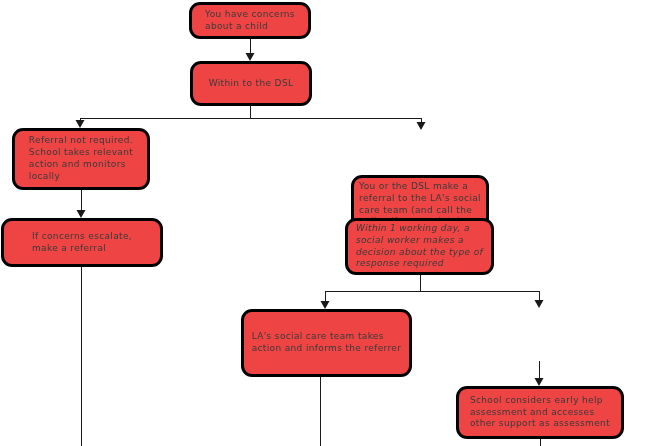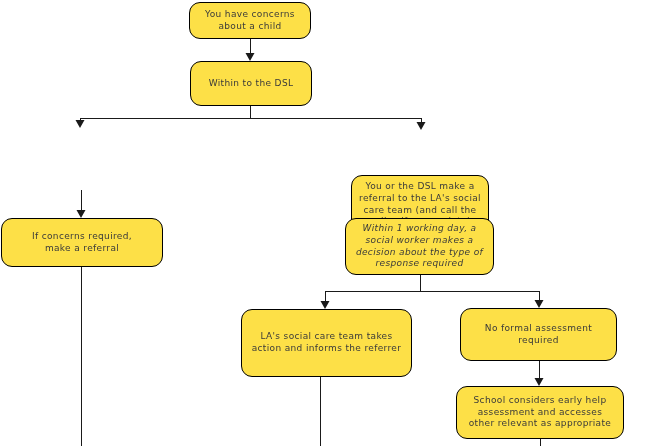--- a/index.html
+++ b/index.html
@@ -27,27 +27,27 @@
     stroke-width: 1;
     shape-rendering: crispEdges;
   }
   .connectors polygon {
     fill: #1a1a1a;
     stroke: none;
   }
   .node {
     position: absolute;
     box-sizing: border-box;
-    background: #fde047;
-    border: 1px solid #000000;
+    background: #ef4444;
+    border: 3px solid #000000;
     border-radius: 11px;
     display: flex;
     align-items: center;
     justify-content: center;
-    text-align: center;
+    text-align: left;
     padding: 2px 4px;
   }
   .node .label {
     font-size: 9px;
     line-height: 1.32;
     letter-spacing: 0.35px;
     color: #3a3a3a;
     white-space: pre;
   }
 </style>
@@ -93,49 +93,51 @@
 
   <div class="node" style="left:189px; top:2px;   width:122px; height:37px;">
     <span class="label">You have concerns
 about a child</span>
   </div>
 
   <div class="node" style="left:190px; top:61px;  width:122px; height:45px;">
     <span class="label">Within to the DSL</span>
   </div>
 
+  <div class="node" style="left:12px;  top:128px; width:138px; height:62px;">
+    <span class="label">Referral not required.
+School takes relevant
+action and monitors
+locally</span>
+  </div>
 
   <div class="node" style="left:351px; top:130px; width:138px; height:59px;margin-top:45px;">
     <span class="label">You or the DSL make a
 referral to the LA's social
 care team (and call the
 police if appropriate)</span>
   </div>
 
   <div class="node" style="left:1px;   top:218px; width:162px; height:49px;">
-    <span class="label">If concerns required,
+    <span class="label">If concerns escalate,
 make a referral</span>
   </div>
 
   <div class="node" style="left:345px; top:218px; width:149px; height:57px;font-style:italic;">
     <span class="label">Within 1 working day, a
 social worker makes a
 decision about the type of
 response required</span>
   </div>
 
   <div class="node" style="left:241px; top:309px; width:171px; height:68px;">
     <span class="label">LA's social care team takes
 action and informs the referrer</span>
   </div>
 
-  <div class="node" style="left:460px; top:308px; width:157px; height:53px;">
-    <span class="label">No formal assessment
-required</span>
-  </div>
 
   <div class="node" style="left:456px; top:386px; width:168px; height:53px;">
     <span class="label">School considers early help
 assessment and accesses
-other relevant as appropriate</span>
+other support as assessment</span>
   </div>
 
 </div>
 
 </body></html>

